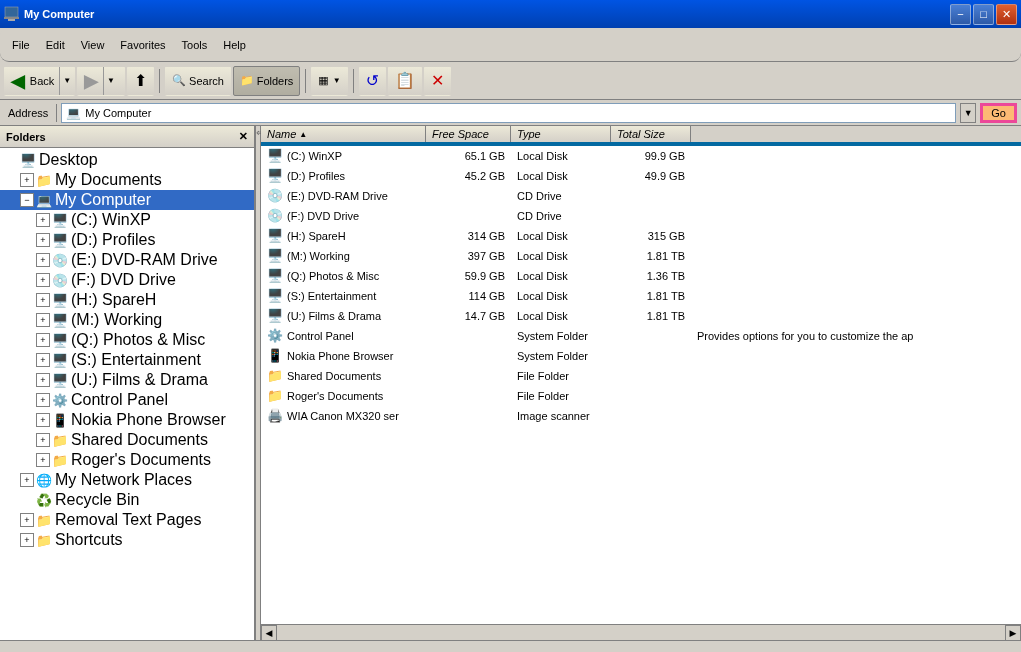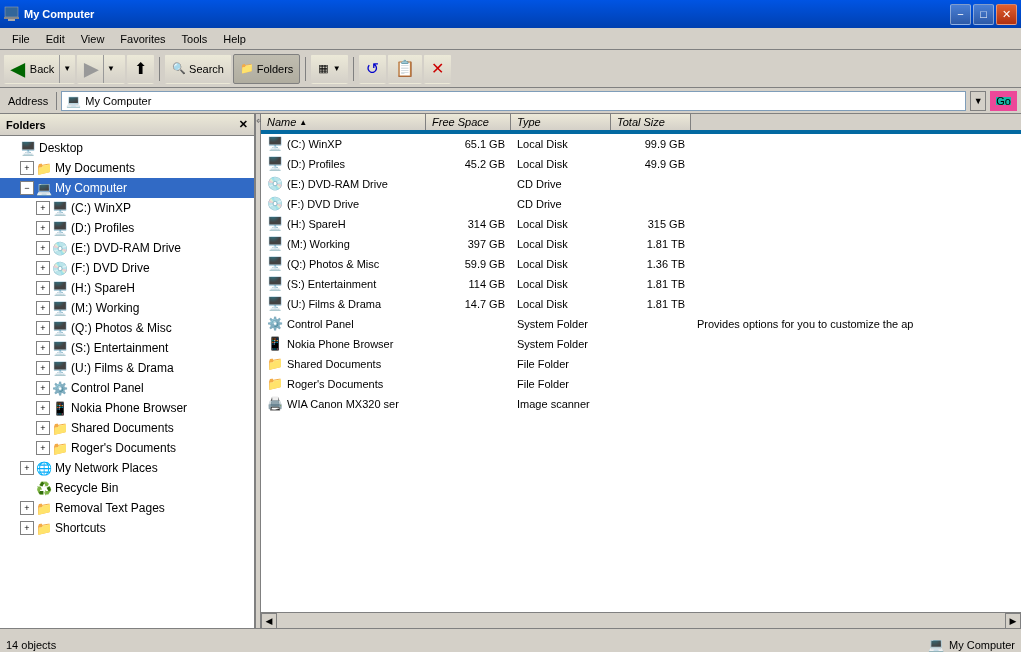--- a/index.html
+++ b/index.html
@@ -17,22 +17,22 @@
     .title-btn {
       width: 21px; height: 21px; border: 1px solid rgba(255,255,255,0.4);
       background: linear-gradient(to bottom, #4a7fd4, #2d5aa8);
       color: white; font-size: 11px; cursor: pointer; display: flex; align-items: center; justify-content: center;
       border-radius: 2px;
     }
     .title-btn.close { background: linear-gradient(to bottom, #e06030, #b03010); }
 
     
     .menu-bar {
-      background: #d4d0c8; height: 22px; display: flex; align-items: center;
-      padding: 0 4px; border-bottom: 1px solid #808080;
+      background: #d4d0c8; height: 34px; display: flex; align-items: center;
+      padding: 0 4px; border-bottom: 1px solid #808080; border-radius: 9px;
     }
     .menu-item { padding: 2px 8px; cursor: pointer; font-size: 11px; }
 
     
     .toolbar {
       background: #d4d0c8; height: 38px; display: flex; align-items: center;
       padding: 2px 4px; gap: 2px; border-bottom: 1px solid #808080;
     }
     .toolbar-btn {
       display: flex; align-items: center; gap: 3px; padding: 3px 6px;
@@ -48,21 +48,21 @@
       padding: 2px 4px; gap: 4px; border-bottom: 1px solid #808080;
     }
     .address-label { font-size: 11px; padding: 0 4px; }
     .address-sep { width: 1px; background: #808080; height: 18px; }
     .address-input {
       flex: 1; height: 20px; border: 1px solid #7f9db9; background: white;
       padding: 0 4px; font-size: 11px; display: flex; align-items: center;
     }
     .address-dropdown { width: 16px; height: 20px; background: #d4d0c8; border: 1px solid #808080; cursor: pointer; display: flex; align-items: center; justify-content: center; font-size: 9px; }
     .go-btn {
-      padding: 2px 0; background: #14b8a6; border: 6px solid #ec4899;
+      padding: 2px 8px; background: #fdba74; border: 3px solid #ec4899;
       cursor: pointer; font-size: 11px; height: 20px; display: flex; align-items: center;
     }
 
     
     .main-area { display: flex; height: calc(652px - 28px - 22px - 38px - 26px - 24px); }
 
     
     .folders-panel {
       width: 255px; border-right: 1px solid #808080; background: white;
       display: flex; flex-direction: column; overflow: hidden;
@@ -74,21 +74,21 @@
     }
     .folders-close { cursor: pointer; font-size: 11px; font-weight: bold; }
     .folders-tree { flex: 1; overflow-y: auto; overflow-x: hidden; padding: 2px 0; }
     .tree-item {
       display: flex; align-items: center; height: 20px; padding-left: 4px;
       cursor: pointer; white-space: nowrap;
     }
     .tree-item.selected { background: #316ac5; color: white; }
     .expand-btn { width: 14px; height: 14px; border: 1px solid #808080; background: white; display: flex; align-items: center; justify-content: center; font-size: 9px; margin-right: 2px; cursor: pointer; color: black; flex-shrink: 0; }
     .tree-icon { width: 16px; height: 16px; margin-right: 3px; flex-shrink: 0; display: flex; align-items: center; justify-content: center; font-size: 13px; }
-    .tree-label { font-size: 12px; }
+    .tree-label { font-size: 16px; }
 
     
     .file-list { flex: 1; background: white; display: flex; flex-direction: column; overflow: hidden; }
     .file-list-header { display: flex; background: #d4d0c8; border-bottom: 4px solid #0369a1; font-style: italic; }
     .col-header {
       border-right: 1px solid #808080; padding: 2px 6px; font-size: 11px;
       cursor: pointer; white-space: nowrap; background: linear-gradient(to bottom, #ece9d8, #d4d0c8);
       display: flex; align-items: center; gap: 3px; user-select: none;
     }
     .sort-arrow { font-size: 8px; }

